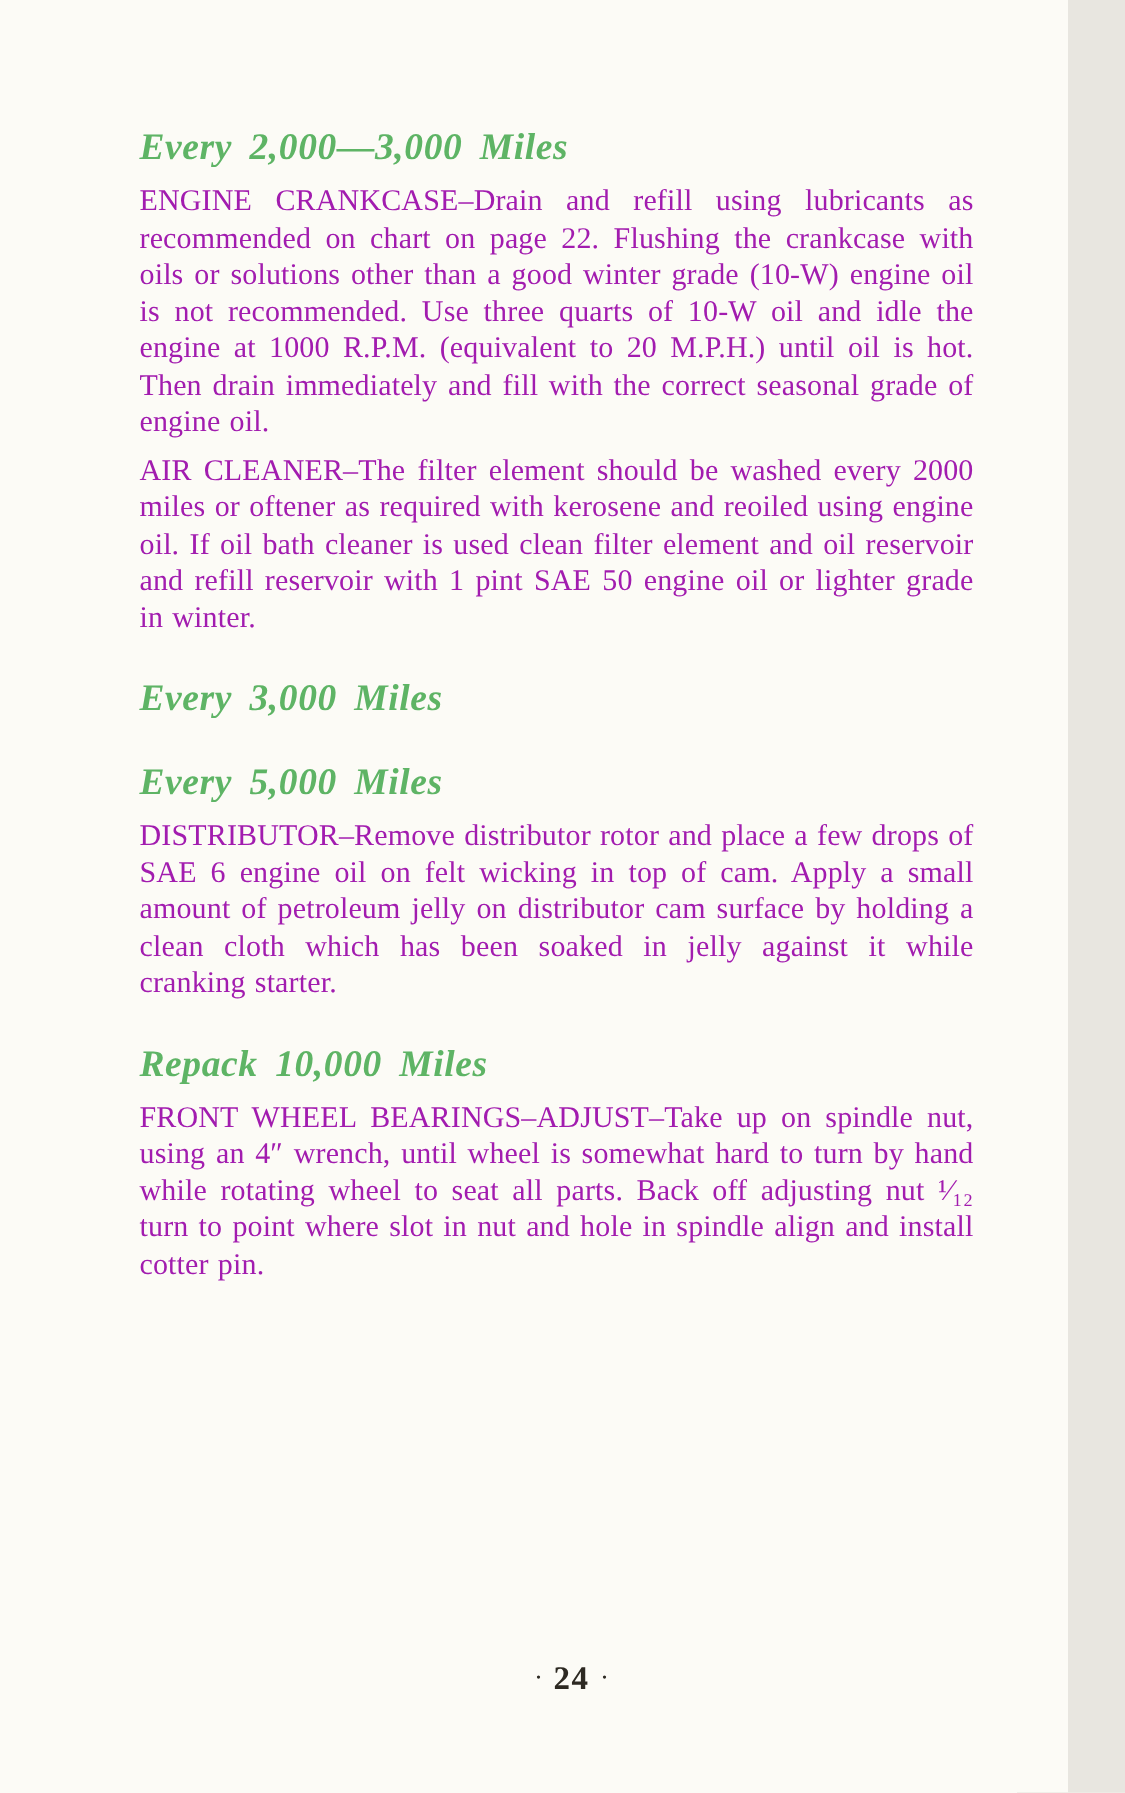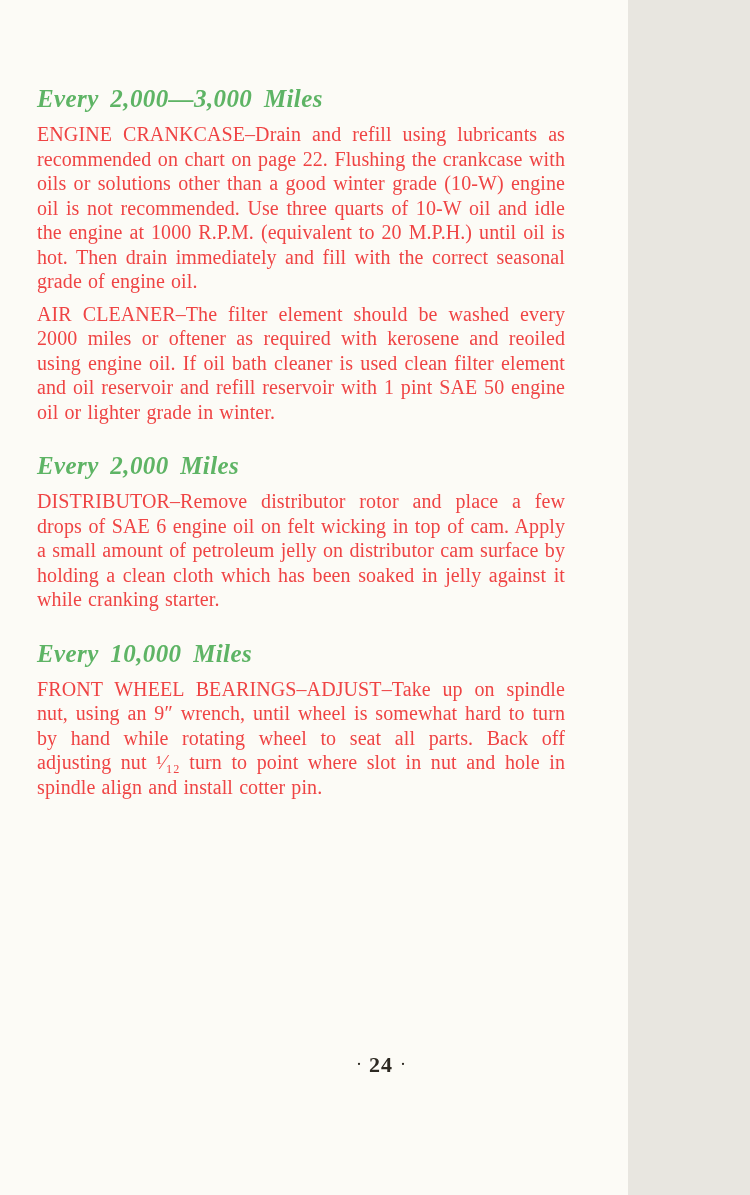--- a/index.html
+++ b/index.html
@@ -2,24 +2,24 @@
 <html><head>
 <meta charset="utf-8">
 <style>
   * { margin: 0; padding: 0; box-sizing: border-box; }
   html, body {
     background: #e8e6e0;
     font-family: "Liberation Serif", "DejaVu Serif", serif;
   }
   .page {
     position: relative;
-    width: 628px;
+    width: 712px;
     height: 1195px;
     background: #fcfbf6;
-    padding: 85px 63px 0 37px;
+    padding: 85px 63px 0 93px;
     overflow: hidden;
     color: #2d2922;
   }
   section + section { margin-top: 28px; }
   .green-head {
     font-family: "Liberation Serif", "DejaVu Serif", serif;
     font-size: 25px;
     font-weight: bold;
     font-style: italic;
     color: #5eb465;
@@ -28,25 +28,25 @@
     line-height: 28px;
     margin-bottom: 9px;
   }
   .body-text {
     font-size: 20px;
     line-height: 24.5px;
     text-align: justify;
     word-spacing: 0.05em;
     letter-spacing: 0.1px;
     margin-bottom: 8px;
-    color: #ef4444;
+    color: #a21caf;
   }
   .footer {
     position: absolute;
-    top: 1052px;
+    top: 1106px;
     left: 75px;
     width: 612px;
     text-align: center;
     font-size: 20px;
     color: #2d2922;
   }
   .footer .dot {
     font-size: 18px;
     vertical-align: 2px;
     padding: 0 7px;
@@ -62,29 +62,30 @@
 
 <div class="page">
 
   <section>
     <h2 class="green-head">Every 2,000—3,000 Miles</h2>
     <p class="body-text">ENGINE CRANKCASE–Drain and refill using lubricants as recommended on chart on page 22. Flushing the crankcase with oils or solutions other than a good winter grade (10-W) engine oil is not recommended. Use three quarts of 10-W oil and idle the engine at 1000 R.P.M. (equivalent to 20 M.P.H.) until oil is hot. Then drain immediately and fill with the correct seasonal grade of engine oil.</p>
     <p class="body-text">AIR CLEANER–The filter element should be washed every 2000 miles or oftener as required with kerosene and reoiled using engine oil. If oil bath cleaner is used clean filter element and oil reservoir and refill reservoir with 1 pint SAE 50 engine oil or lighter grade in winter.</p>
   </section>
 
   <section>
+    <h2 class="green-head">Every 3,000 Miles</h2>
   </section>
 
   <section>
-    <h2 class="green-head">Every 2,000 Miles</h2>
+    <h2 class="green-head">Every 5,000 Miles</h2>
     <p class="body-text">DISTRIBUTOR–Remove distributor rotor and place a few drops of SAE 6 engine oil on felt wicking in top of cam. Apply a small amount of petroleum jelly on distributor cam surface by holding a clean cloth which has been soaked in jelly against it while cranking starter.</p>
   </section>
 
   <section>
-    <h2 class="green-head">Every 10,000 Miles</h2>
-    <p class="body-text">FRONT WHEEL BEARINGS–ADJUST–Take up on spindle nut, using an 9″ wrench, until wheel is somewhat hard to turn by hand while rotating wheel to seat all parts. Back off adjusting nut ¹⁄₁₂ turn to point where slot in nut and hole in spindle align and install cotter pin.</p>
+    <h2 class="green-head">Repack 10,000 Miles</h2>
+    <p class="body-text">FRONT WHEEL BEARINGS–ADJUST–Take up on spindle nut, using an 4″ wrench, until wheel is somewhat hard to turn by hand while rotating wheel to seat all parts. Back off adjusting nut ¹⁄₁₂ turn to point where slot in nut and hole in spindle align and install cotter pin.</p>
   </section>
 
   <div class="footer">
     <span class="dot">·</span><span class="pn">24</span><span class="dot">·</span>
   </div>
 
 </div>
 
 </body></html>

